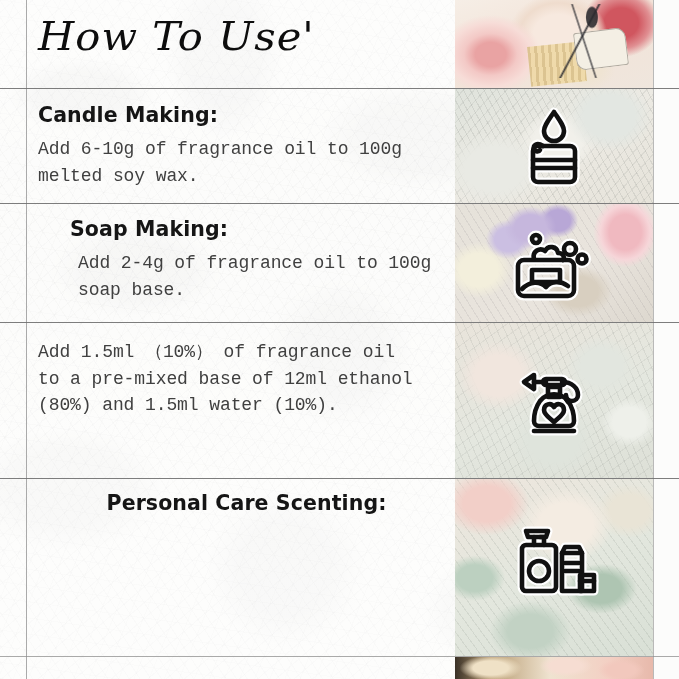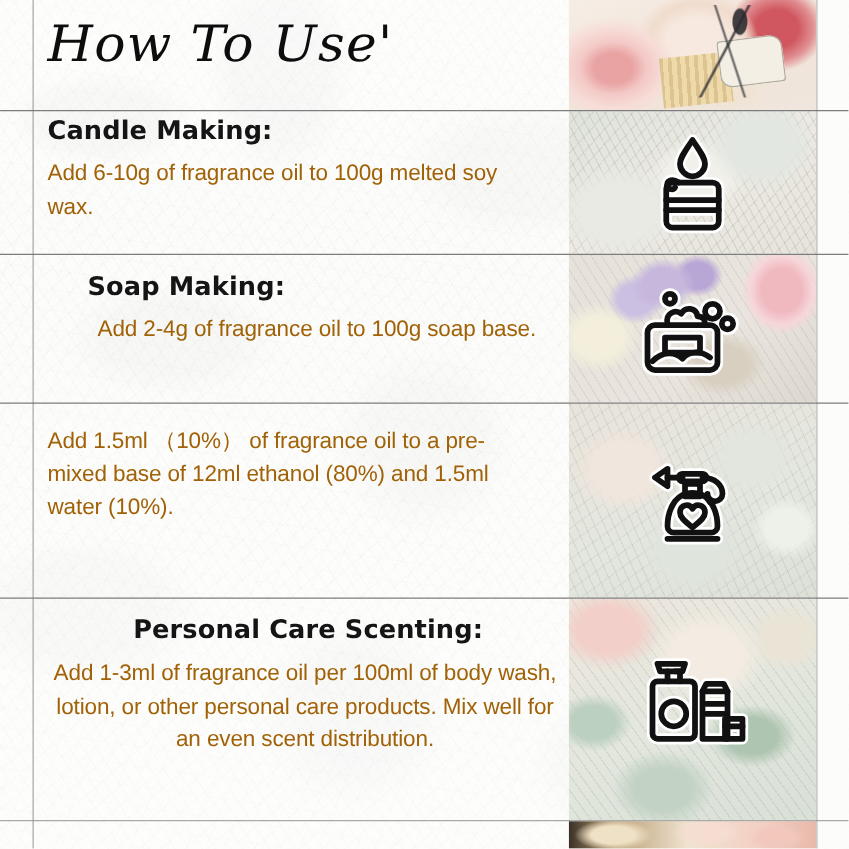--- a/index.html
+++ b/index.html
@@ -77,30 +77,30 @@
   .sec-head {
     font-family:"DejaVu Sans", "Liberation Sans", sans-serif;
     font-weight:bold;
     font-size:20.5px;
     color:#151515;
     letter-spacing:.1px;
     margin-left:12px;
     white-space:nowrap;
   }
   .sec-body {
-    font-family:Liberation Sans, sans-serif;
+    font-family:Liberation Mono, monospace;
     font-weight:400;
     font-size:18px;
     line-height:26.5px;
-    color:#a16207;
+    color:#404040;
     margin-left:12px;
     letter-spacing:-.1px;
     max-width:400px;
   }
-  .s1 .sec-head { margin-top:3px; }
+  .s1 .sec-head { margin-top:14px; }
   .s1 .sec-body { margin-top:9px; }
   .s2 .sec-head { margin-top:13px; }
   .s2 .sec-body { margin-top:9px;margin-left:20px; }
   .s3 .sec-head { margin-top:13px; }
   .s3 .sec-body { margin-top:10px; }
   .s4 .sec-head { margin-top:12px; }
   .s4 .sec-body { margin-top:10px; }
 
   
   .img-col {
@@ -372,21 +372,20 @@
       <div class="sec-head">Soap Making:</div>
       <div class="sec-body">Add 2-4g of fragrance oil to 100g soap base.</div>
     </div>
 
     <div class="section s3" style="top:323px; height:155px;">
       <div class="sec-body" style="max-width:380px;margin-top:16px;">Add 1.5ml （10%） of fragrance oil to a pre-mixed base of 12ml ethanol (80%) and 1.5ml water (10%).</div>
     </div>
 
     <div class="section s4" style="top:479px; height:177px;text-align:center;">
       <div class="sec-head">Personal Care Scenting:</div>
-      <div class="sec-body" style="max-width:412px;">Add 1-3ml of fragrance oil per 100ml of body wash, lotion, or other personal care products. Mix well for an even scent distribution.</div>
     </div>
   </div>
 
   <div class="hline" style="top:88px;"></div>
   <div class="hline" style="top:203px;"></div>
   <div class="hline" style="top:322px;"></div>
   <div class="hline" style="top:478px;"></div>
   <div class="hline soft" style="top:656px;"></div>
 
 </div>

